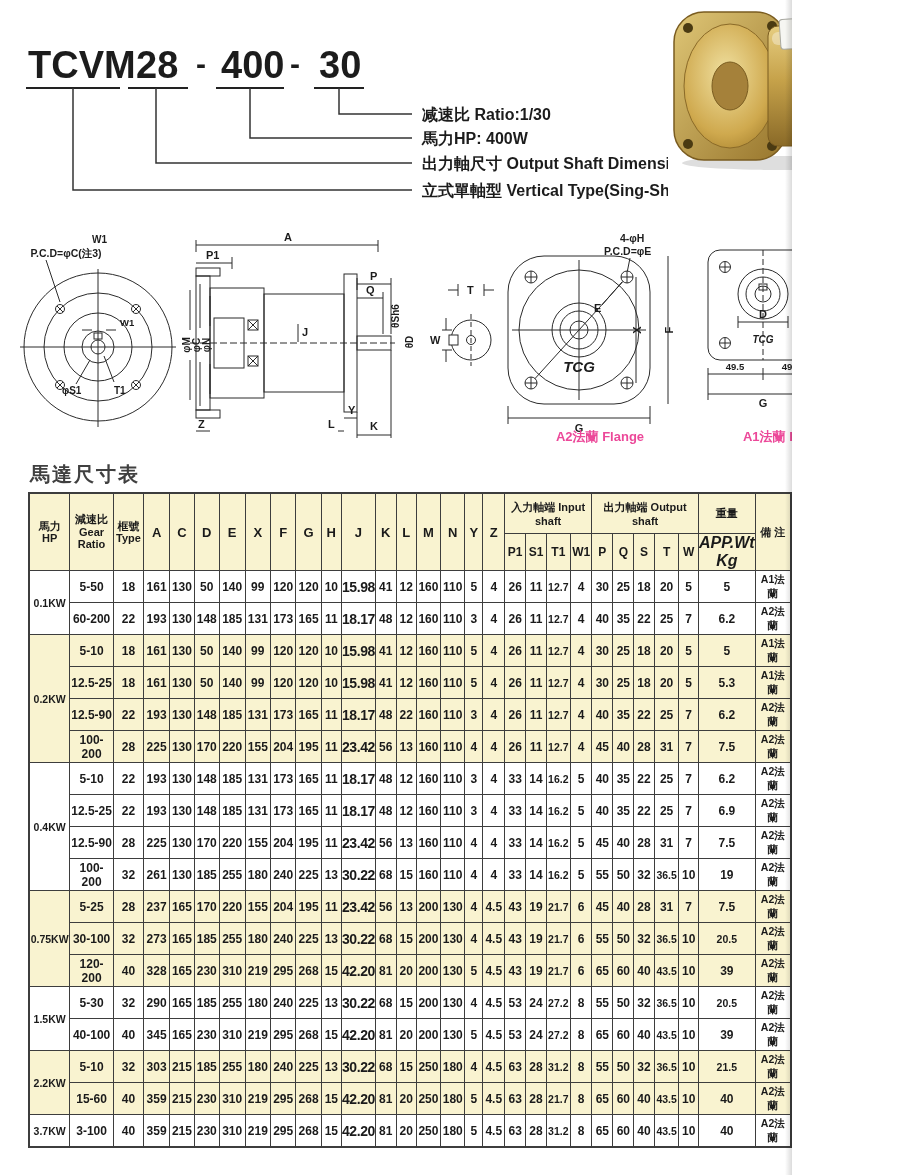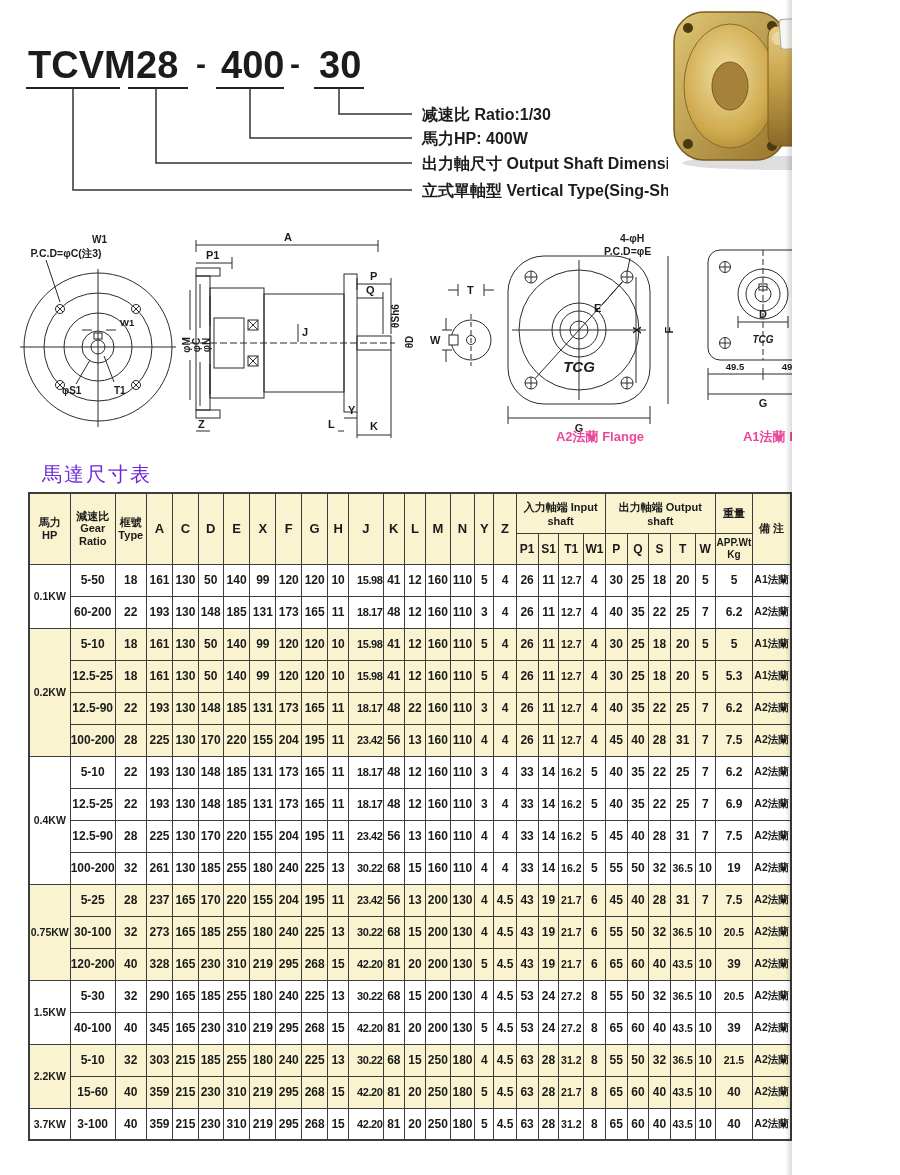--- a/index.html
+++ b/index.html
@@ -5,39 +5,39 @@
   html,body{margin:0;padding:0;}
   body{width:900px;height:1175px;background:#ffffff;font-family:"Liberation Sans",sans-serif;}
   .page{position:relative;width:792px;height:1175px;background:#ffffff;overflow:hidden;}
   .edge{position:absolute;right:0;top:0;width:7px;height:1175px;
         background:linear-gradient(to right,rgba(0,0,0,0),rgba(0,0,0,0.14));}
   svg text{font-family:"Liberation Sans",sans-serif;fill:#1c1c1c;}
   .model-svg{position:absolute;left:0;top:0;}
   .photo-svg{position:absolute;left:668px;top:2px;}
   .draw{position:absolute;}
   .caption{position:absolute;font-size:13px;font-weight:bold;color:#ec4899;text-align:center;width:170px;}
-  .table-title{position:absolute;left:42px;top:461px;font-size:20px;font-weight:normal;
-               color:#6d28d9;letter-spacing:2px;}
+  .table-title{position:absolute;left:30px;top:461px;font-size:20px;font-weight:bold;
+               color:#404040;letter-spacing:2px;}
   .spec-table{position:absolute;left:28px;top:492px;border-collapse:collapse;
               border:2.5px solid #3d3d3d;table-layout:fixed;}
   .spec-table th,.spec-table td{border:1.5px solid #3d3d3d;text-align:center;vertical-align:middle;
               padding:0;color:#1a1a1a;overflow:hidden;}
   .spec-table th{background:#f9f3d0;font-weight:bold;}
   .spec-table thead tr:first-child{height:40px;}
   .spec-table thead tr:last-child{height:31px;}
   .spec-table tbody tr{height:32px;}
   th.ml,td.ml{white-space:pre-line;font-size:11px;line-height:1.15;}
   th.dim{font-size:13px;}
   th.grp{font-size:11px;}
   th.sub{font-size:12px;}
   th.wt{font-size:11px;}
-  th.wtb{font-size:10px;}
+  th.wtb{font-size:16px;font-style:italic;}
   td{font-weight:bold;font-size:12px;}
   td.v4{font-size:10.5px;}
-  td.v5{font-size:11px;letter-spacing:-0.4px;padding-left:8px;}
+  td.v5{font-size:14px;letter-spacing:-0.4px;}
   td.hp{font-size:10.5px;}
   td.ratio{font-size:12px;}
   td.note{font-size:10.5px;margin-top:36px;}
   tr.plain td{background:#ffffff;}
   tr.cream td{background:#f9f3d0;}
   .footnote{position:absolute;left:30px;top:1146px;font-size:15px;font-weight:bold;color:#111;}
 </style>
 </head>
 <body>
 

